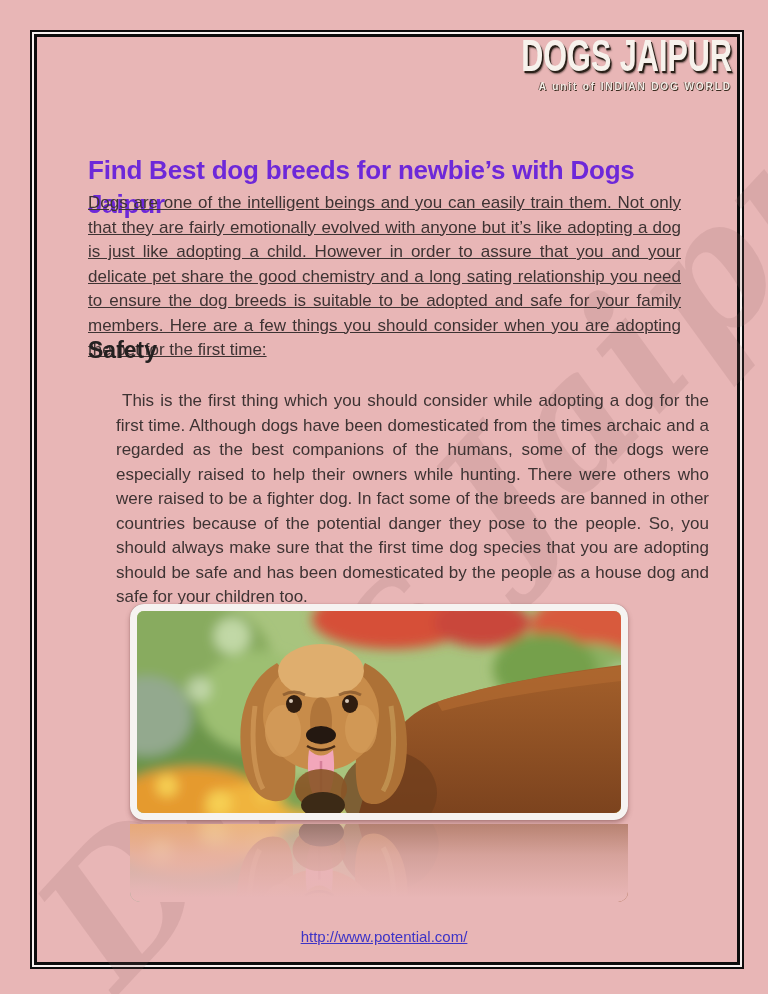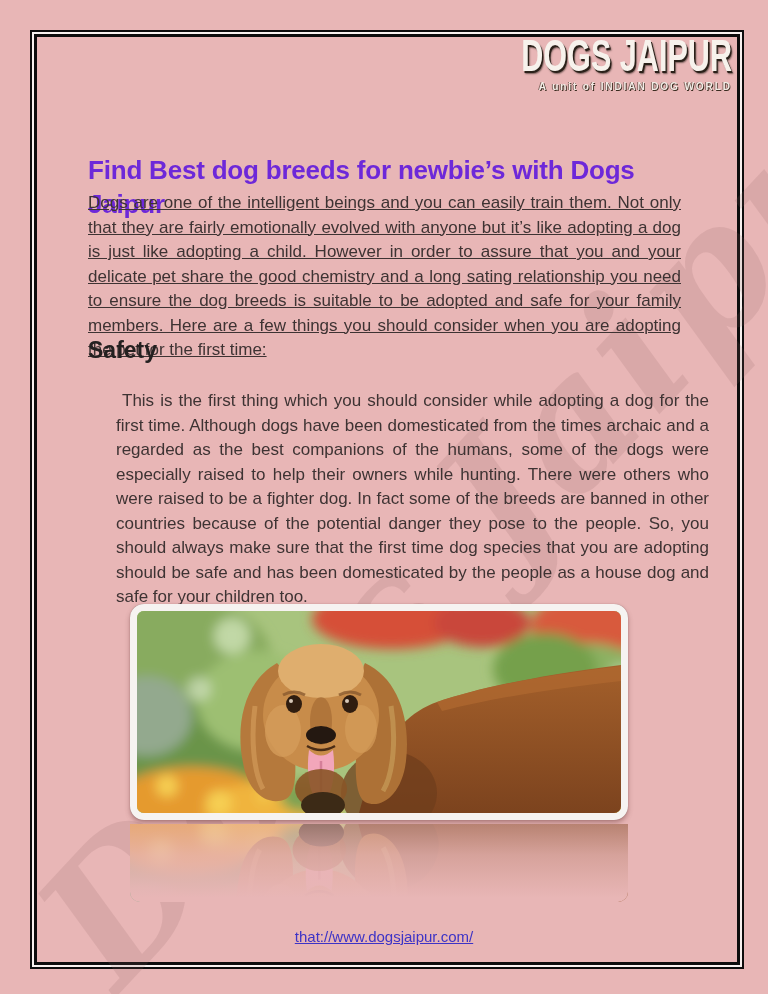--- a/index.html
+++ b/index.html
@@ -175,14 +175,14 @@
 <div class="reflection">
   <div class="flip">
     <svg viewBox="0 0 484 202" preserveAspectRatio="none" aria-hidden="true">
       <use href="#dog-scene" xlink:href="#dog-scene" xmlns:xlink="http://www.w3.org/1999/xlink"></use>
     </svg>
   </div>
   <div class="fade"></div>
 </div>
 
 <div class="footer">
-  <a href="#">that://www.dogsjaipur.com/</a>
+  <a href="#">http://www.potential.com/</a>
 </div>
 
 </body></html>

